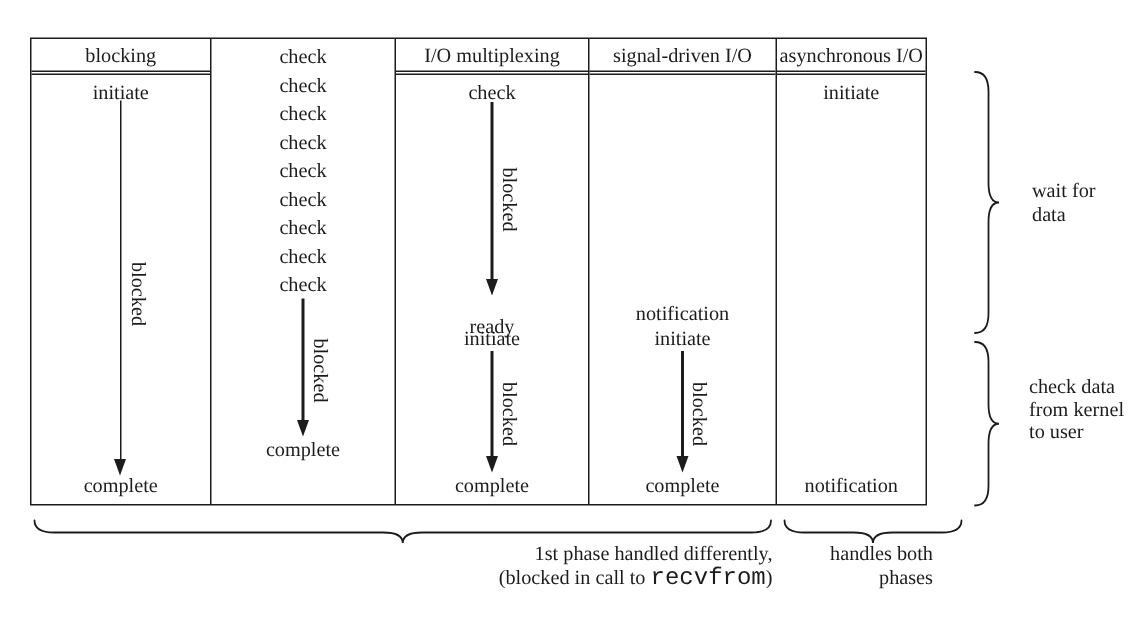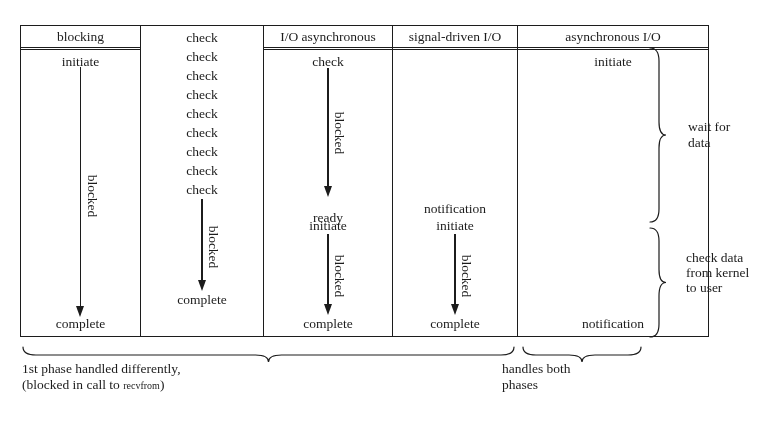--- a/index.html
+++ b/index.html
@@ -2,21 +2,21 @@
 <html><head>
 <meta charset="utf-8">
 <style>
   html,body{margin:0;padding:0;background:#ffffff;}
   .diagram{
     position:relative;width:761px;height:427px;background:#fff;
     font-family:"Liberation Serif","DejaVu Serif",serif;
     font-size:13.5px;color:#1c1c1c;overflow:hidden;
   }
   .io-table{
-    position:absolute;left:20px;top:25px;width:689px;height:312px;
+    position:absolute;left:20px;top:25px;width:598px;height:312px;
     border:1px solid #1c1c1c;display:flex;box-sizing:border-box;
   }
   .col{position:relative;box-sizing:border-box;border-right:1px solid #1c1c1c;}
   .col:last-child{border-right:none;}
   .col-header{
     height:21px;line-height:21px;text-align:center;
     border-bottom:3px double #1c1c1c;white-space:nowrap;overflow:hidden;
   }
   .col-body{position:relative;height:286px;}
   .lbl{position:absolute;left:0;width:100%;text-align:center;line-height:15px;white-space:nowrap;}
@@ -28,22 +28,22 @@
     border-top:11px solid #1c1c1c;
   }
   .vlabel{
     position:absolute;left:calc(50% + 11px);
     transform:translate(-50%,-50%) rotate(90deg);
     white-space:nowrap;
   }
   .brace{position:absolute;}
   .brace path{fill:none;stroke:#1c1c1c;stroke-width:1.2;stroke-linecap:round;}
   .side-label{position:absolute;line-height:16px;white-space:nowrap;margin-left:20px;}
-  .caption{position:absolute;text-align:left;line-height:15.5px;}
-  .mono{font-family:Liberation Serif, serif;font-size:10px;}
+  .caption{position:absolute;text-align:right;line-height:15.5px;}
+  .mono{font-family:Liberation Mono, monospace;font-size:16px;}
 </style>
 </head>
 <body>
 
 <div class="diagram">
 
   <div class="io-table">
 
     <div class="col" style="width:120px;">
       <div class="col-header">blocking</div>
@@ -68,21 +68,21 @@
           <div>check</div>
           <div>check</div>
         </div>
         <div class="arrow" style="top:173px;height:82px;"></div>
         <div class="vlabel" style="top:221px;">blocked</div>
         <div class="lbl" style="top:266px;">complete</div>
       </div>
     </div>
 
     <div class="col" style="width:129px;">
-      <div class="col-header">I/O asynchronous</div>
+      <div class="col-header">I/O multiplexing</div>
       <div class="col-body">
         <div class="lbl" style="top:4px;">check</div>
         <div class="arrow" style="top:18px;height:119px;"></div>
         <div class="vlabel" style="top:83px;">blocked</div>
         <div class="lbl" style="top:160px;">ready</div>
         <div class="lbl" style="top:168px;">initiate</div>
         <div class="arrow" style="top:184px;height:71px;"></div>
         <div class="vlabel" style="top:226px;">blocked</div>
         <div class="lbl" style="top:266px;">complete</div>
       </div>

